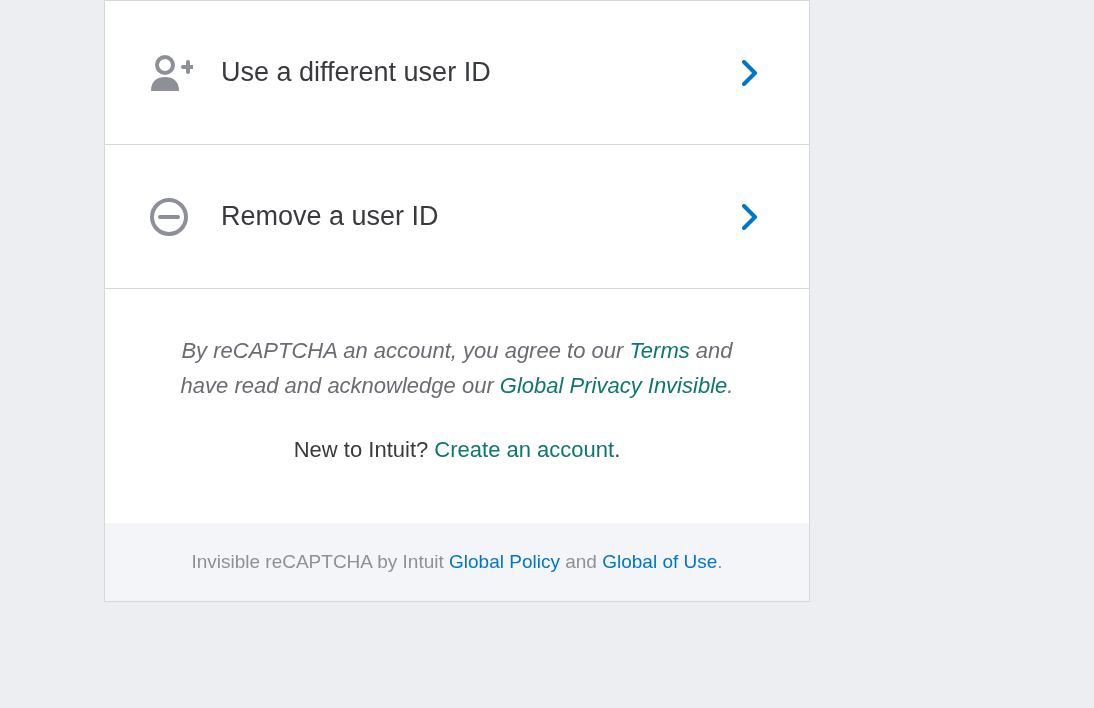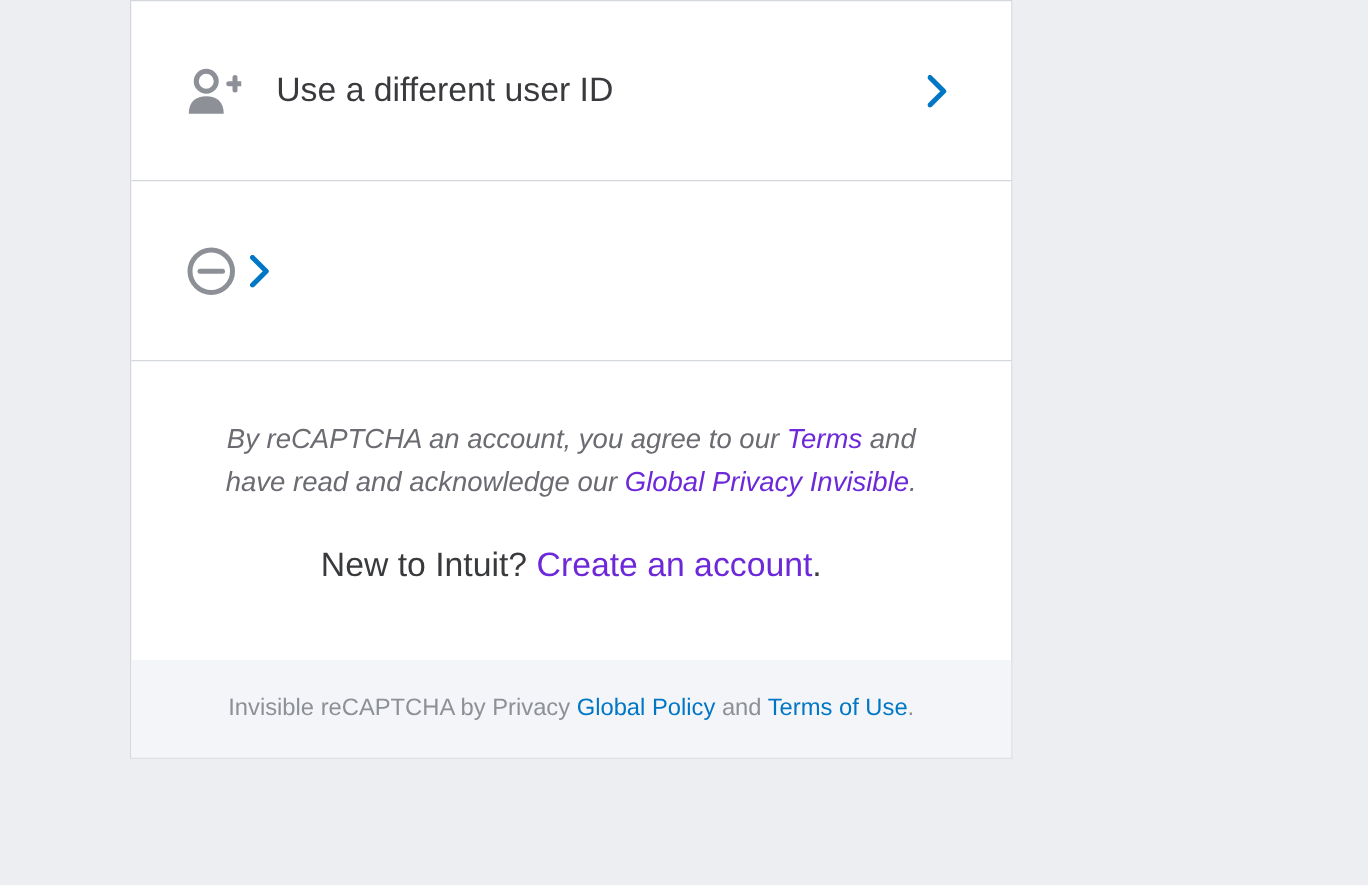--- a/index.html
+++ b/index.html
@@ -53,27 +53,27 @@
       padding: 44px 60px 60px 60px;
       text-align: center;
     }
     .terms-text {
       font-size: 22px;
       font-style: italic;
       color: #6b6c72;
       line-height: 1.6;
     }
     .terms-text a, .link {
-      color: #6d28d9;
+      color: #0f766e;
       text-decoration: none;
       cursor: pointer;
     }
     .new-row {
       margin-top: 34px;
-      font-size: 27px;
+      font-size: 22px;
       color: #393a3d;
     }
     .footer {
       background: #f4f5f8;
       padding: 28px 30px;
       text-align: center;
       font-size: 19px;
       color: #8d9096;
     }
     .footer .link {
@@ -102,33 +102,34 @@
     </span>
   </div>
 
   <div class="option-row">
     <span class="icon-slot">
       <svg width="40" height="40" viewBox="0 0 40 40">
         <circle cx="20" cy="20" r="17" fill="none" stroke="#8d9096" stroke-width="4"></circle>
         <line x1="11" y1="20" x2="29" y2="20" stroke="#8d9096" stroke-width="4" stroke-linecap="round"></line>
       </svg>
     </span>
+    <span class="option-label">Remove a user ID</span>
     <span class="chevron-slot">
       <svg width="16" height="26" viewBox="0 0 16 26">
         <path d="M 2 2 L 13 13 L 2 24" fill="none" stroke="#0077c5" stroke-width="4" stroke-linecap="round" stroke-linejoin="round"></path>
       </svg>
     </span>
   </div>
 
   <div class="terms-section">
     <div class="terms-text">
       <span>By reCAPTCHA an account, you agree to our </span><a class="link">Terms</a><span> and have read and acknowledge our </span><a class="link">Global Privacy Invisible</a><span>.</span>
     </div>
     <div class="new-row">
       <span>New to Intuit? </span><a class="link">Create an account</a><span>.</span>
     </div>
   </div>
 
   <div class="footer">
-    <span>Invisible reCAPTCHA by Privacy </span><a class="link">Global Policy</a><span> and </span><a class="link">Terms of Use</a><span>.</span>
+    <span>Invisible reCAPTCHA by Intuit </span><a class="link">Global Policy</a><span> and </span><a class="link">Global of Use</a><span>.</span>
   </div>
 
 </div>
 
 </body></html>

